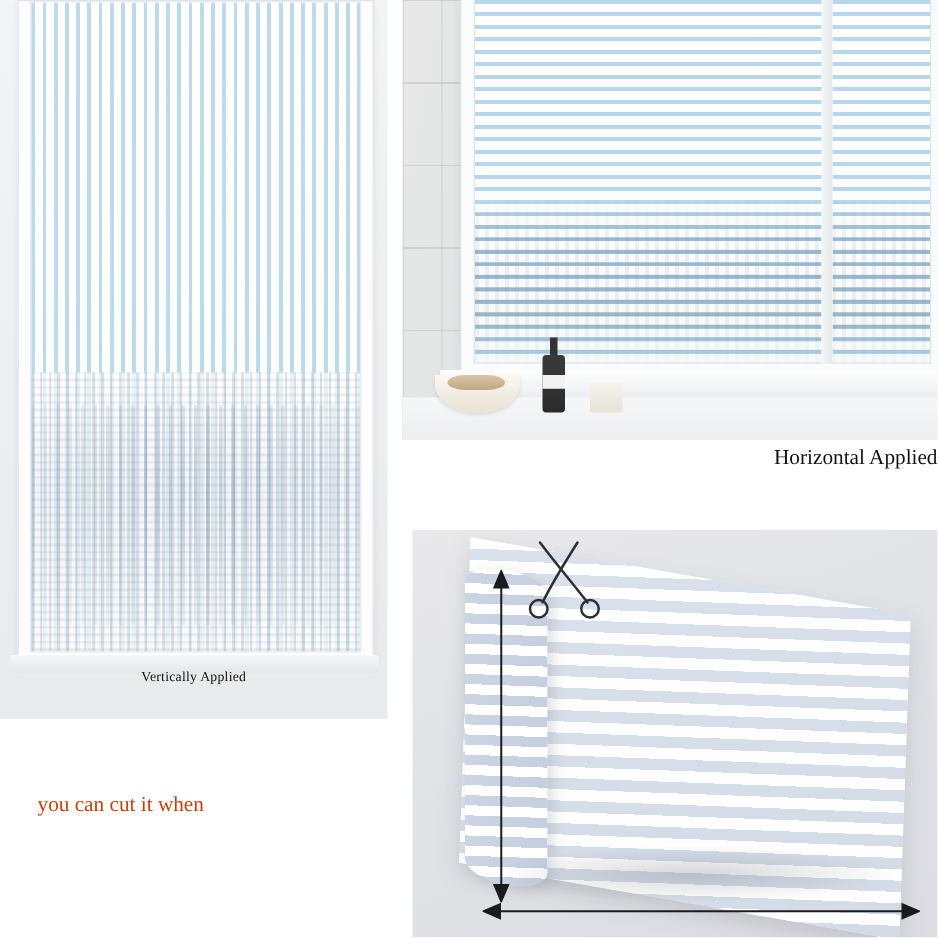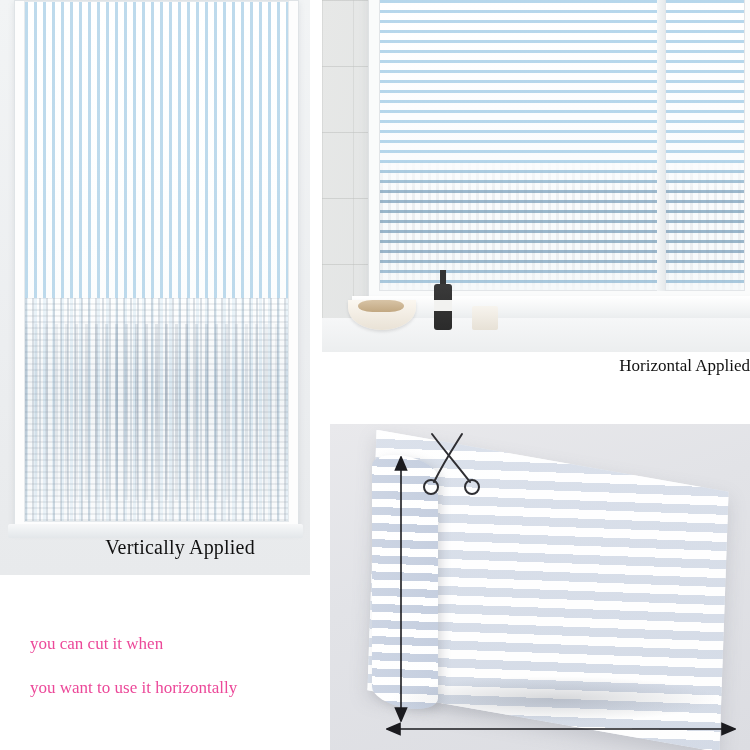--- a/index.html
+++ b/index.html
@@ -112,24 +112,23 @@
     height: 14px;
     background: linear-gradient(180deg,#f7f8f9,#e3e7ea);
     border-radius: 2px;
   }
   .label-vertical {
     position: absolute;
     left: 0;
     top: 536px;
     width: 310px;
     text-align: center;
-    font-size: 20px;
+    font-size: 11px;
     color: #111111;
     letter-spacing: 0.2px;
-    margin-left: 25px;
   }
 
   
   .panel-horizontal {
     position: absolute;
     left: 322px;
     top: 0;
     width: 428px;
     height: 352px;
     overflow: hidden;
@@ -343,21 +342,21 @@
     width: 350px;
     height: 26px;
   }
 
   
   .caption-block {
     position: absolute;
     left: 30px;
     top: 622px;
     width: 290px;
-    color: #ec4899;
+    color: #c2410c;
     font-size: 17px;
     line-height: 44px;
   }
   .caption-line { display: block; }
 </style>
 </head>
 <body>
 
 <div class="page">
 
@@ -427,16 +426,15 @@
       <g stroke="#1b1b1f" stroke-width="1.6" fill="#1b1b1f">
         <line x1="12" y1="13" x2="338" y2="13" stroke-linecap="round"></line>
         <polygon points="1,13 14,7.5 14,18.5"></polygon>
         <polygon points="349,13 336,7.5 336,18.5"></polygon>
       </g>
     </svg>
   </div>
 
   <div class="caption-block">
     <span class="caption-line">you can cut it when</span>
-    <span class="caption-line">you want to use it horizontally</span>
   </div>
 
 </div>
 
 </body></html>

